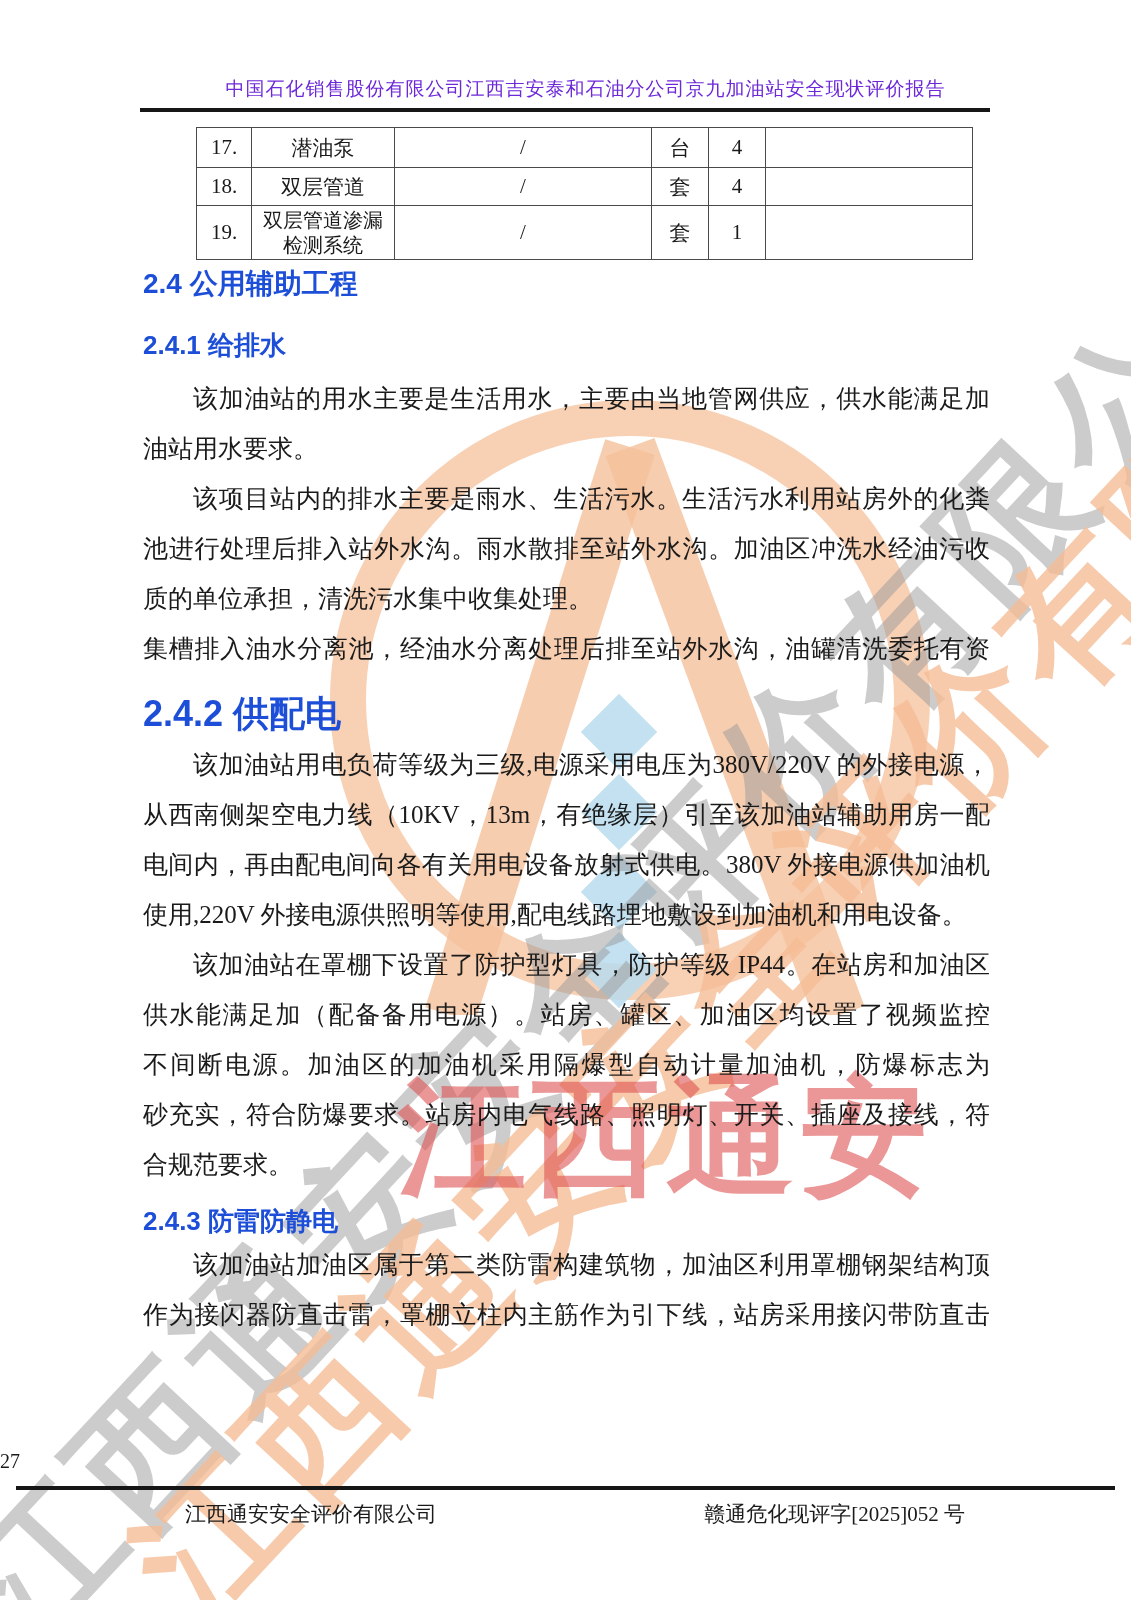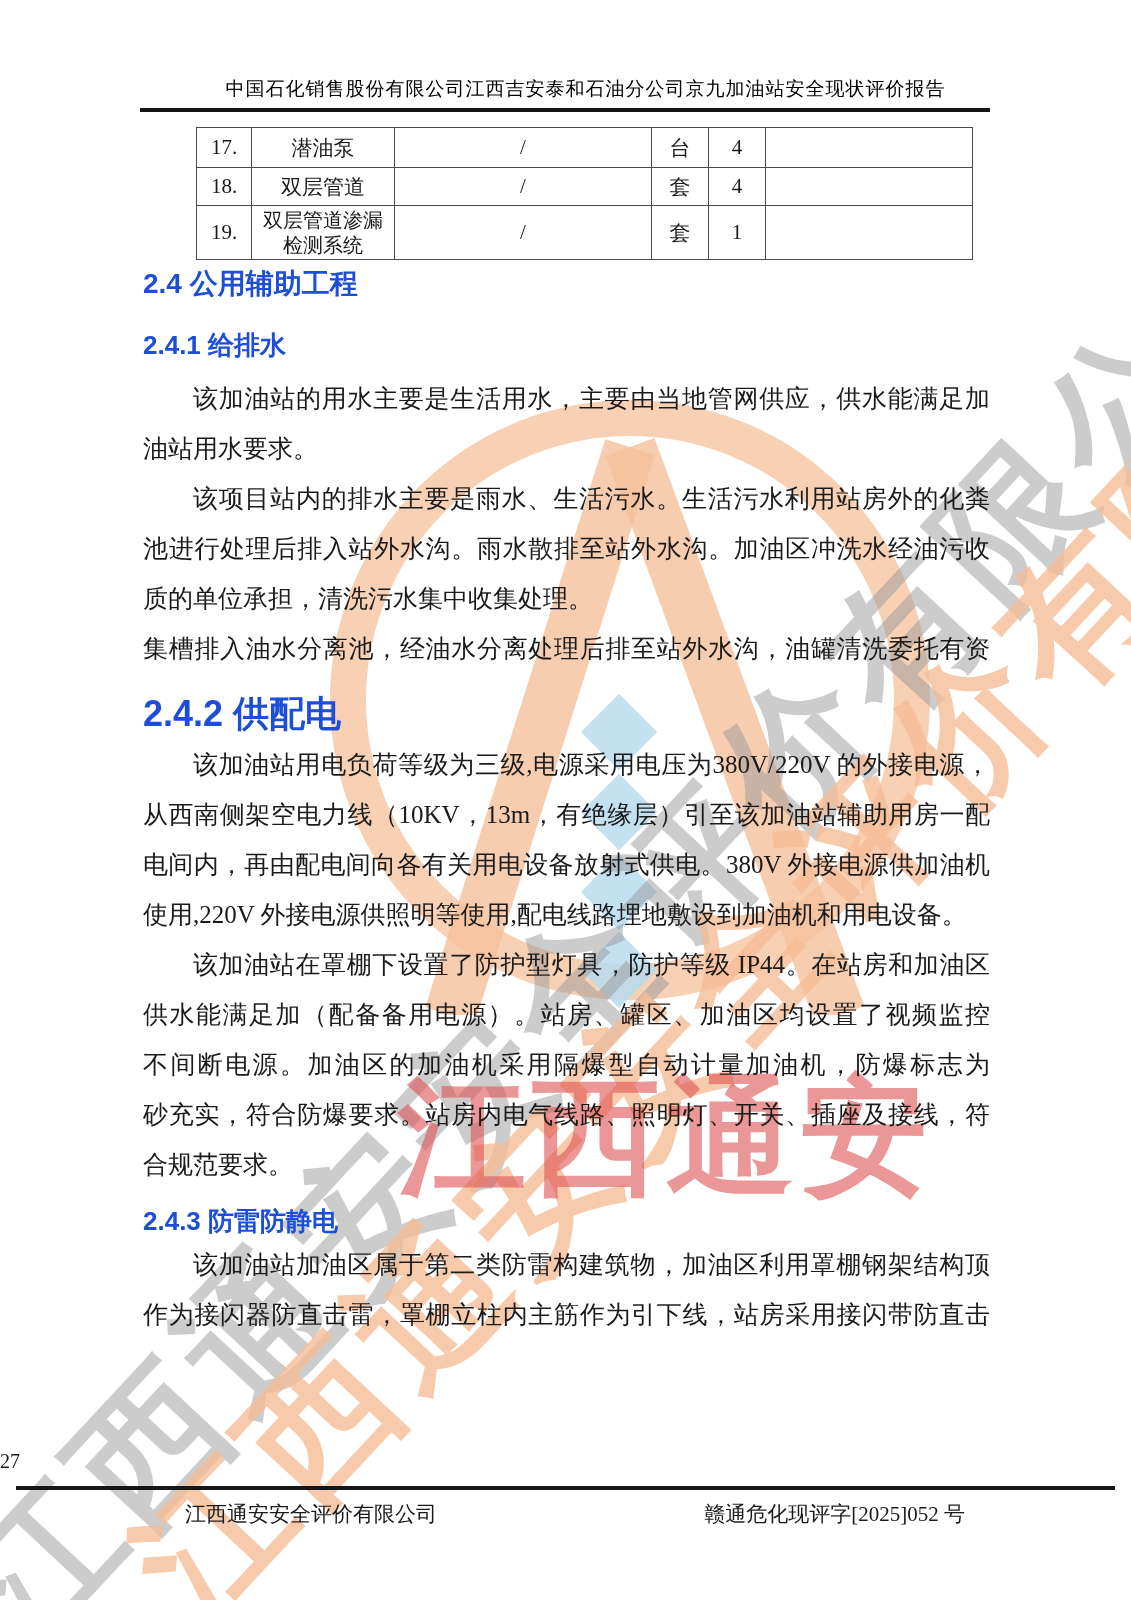--- a/index.html
+++ b/index.html
@@ -12,21 +12,21 @@
            font-size:148px;font-weight:bold;letter-spacing:10px;
            font-family:"Liberation Serif",serif;}
   .wm-diag.peach{color:#f5bd96;opacity:.80;transform:translate(-37%,-50%) rotate(-47deg);}
   .wm-diag.gray{color:#9b9b9b;opacity:.50;transform:translate(-46%,-38%) rotate(-47deg);}
   .wm-red{position:absolute;left:398px;top:1052px;font-size:128px;font-weight:bold;
           letter-spacing:6px;color:#df5353;opacity:.60;font-family:"Liberation Serif",serif;
           white-space:nowrap;}
   
   .content{position:absolute;inset:0;z-index:2;}
   .hdr-title{position:absolute;top:76px;left:0;right:0;text-align:center;
-             font-size:19px;letter-spacing:1px;color:#000000;padding-left:40px;}
+             font-size:19px;letter-spacing:1px;color:#6d28d9;padding-left:40px;}
   .hdr-rule{position:absolute;top:108px;left:140px;right:141px;border-top:4px solid #161616;}
   
   .spec-table{position:absolute;top:127px;left:196px;border-collapse:collapse;
               font-size:21px;table-layout:fixed;padding-left:9px;}
   .spec-table td{border:1px solid #4a4a4a;text-align:center;vertical-align:middle;
                  padding:0;overflow:hidden;}
   .spec-table .c0{width:54px;}  .spec-table .c1{width:142px;}
   .spec-table .c2{width:256px;} .spec-table .c3{width:56px;}
   .spec-table .c4{width:56px;}  .spec-table .c5{width:206px;}
   .spec-table tr.r0 td{height:39px;}

